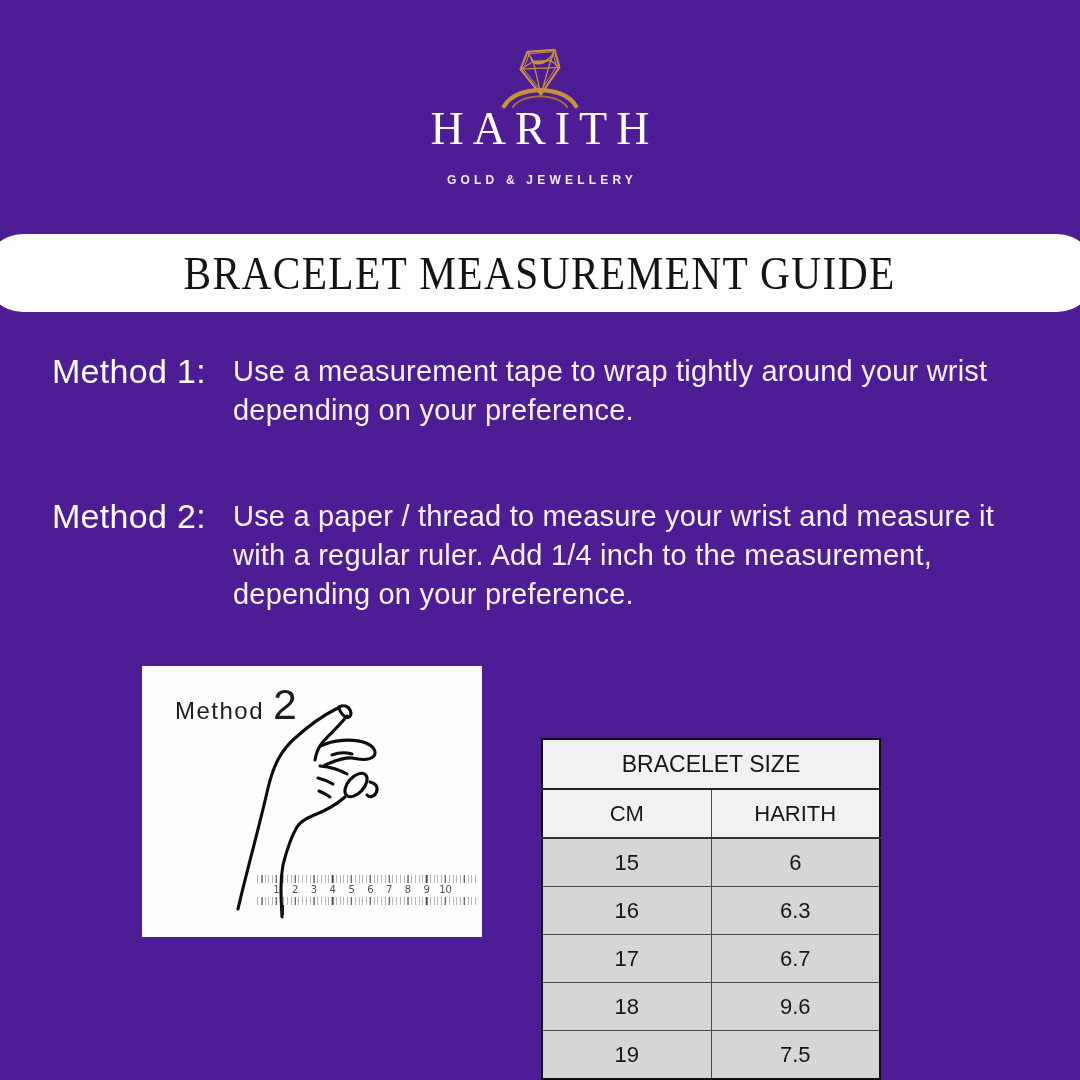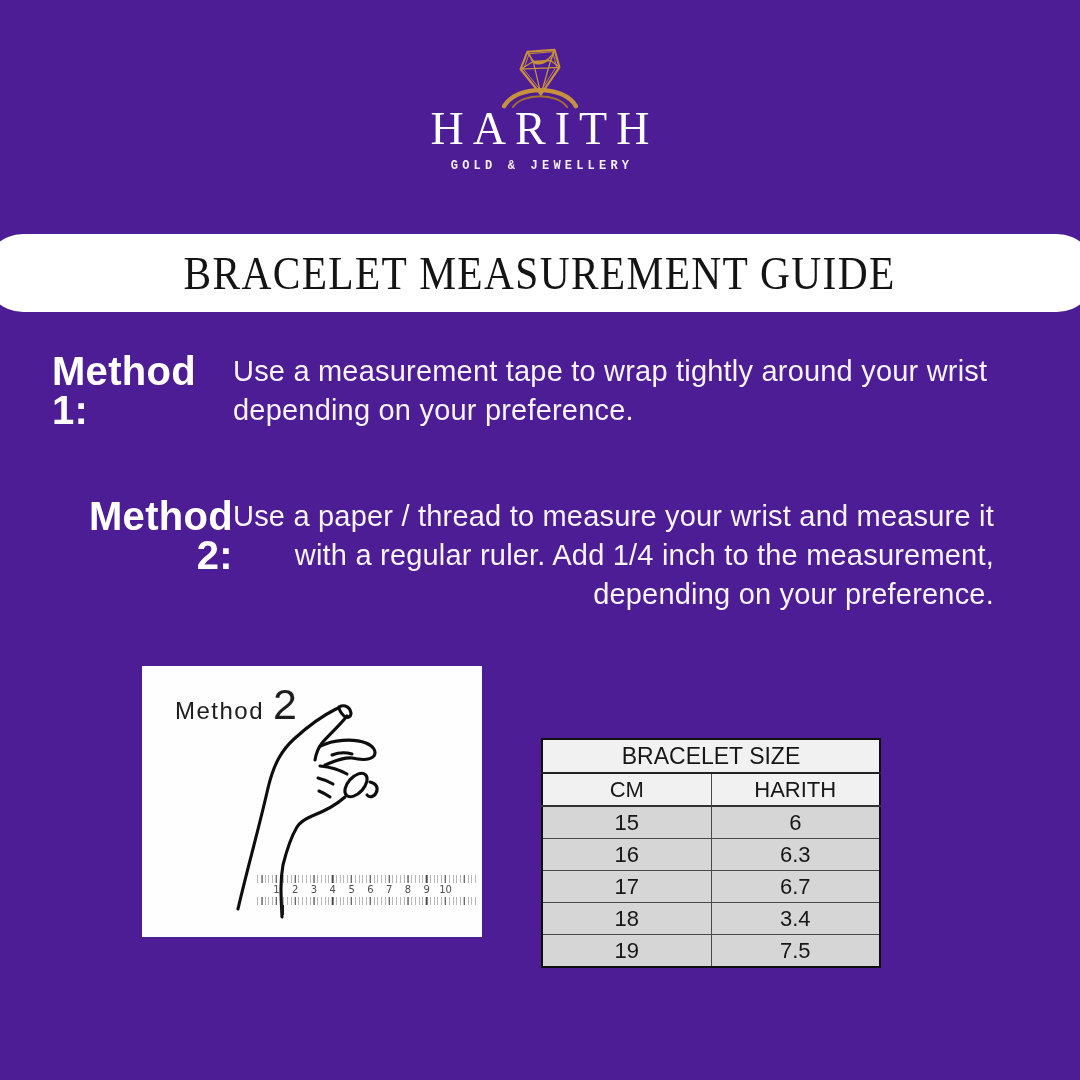--- a/index.html
+++ b/index.html
@@ -12,40 +12,40 @@
   
   .logo { position:absolute; top:44px; left:0; right:0; text-align:center; }
   .logo-icon { display:block; margin:0 auto; width:80px; height:66px; }
   .brand-name {
     font-family:"Liberation Serif", serif; color:#ffffff;
     font-size:46px; letter-spacing:9px; line-height:1; margin-top:-4px;
     padding-left:9px; 
   }
   .brand-tagline {
     color:#f3eef1; font-size:12px; font-weight:bold; letter-spacing:4.2px;
-    margin-top:7px; padding-left:4px;font-family:Liberation Mono, monospace;
+    margin-top:21px; padding-left:4px;
   }
 
   
   .banner {
     position:absolute; top:234px; left:-16px; right:-16px; height:78px;
     background:#ffffff; border-radius:44px;
     display:flex; align-items:center; justify-content:center;
   }
   .banner-title {
     font-family:"Liberation Serif", serif; color:#141414; font-size:46px;
     letter-spacing:1.5px; white-space:nowrap; transform:scaleX(0.9);
   }
 
   
   .method { position:absolute; left:52px; right:30px; display:flex; }
   .method-1 { top:352px; }
-  .method-2 { top:497px;text-align:right; }
+  .method-2 { top:497px; }
   .method-label {
-    flex:0 0 181px; color:#ffffff; font-weight:bold; font-size:40px;
+    flex:0 0 181px; color:#ffffff; font-weight:normal; font-size:34px;
     line-height:39px; letter-spacing:0.3px;
   }
   .method-lines { color:#f8f3f6; font-size:29px; line-height:39px; letter-spacing:0.2px; }
 
   
   .hand-card {
     position:absolute; left:142px; top:666px; width:340px; height:271px;
     background:#fefefe;
   }
   .hand-title { position:absolute; left:33px; top:14px; display:flex; align-items:baseline; color:#1d1d1d; }
@@ -72,21 +72,21 @@
   }
   .wrist-dash { position:absolute; left:139px; top:239px; width:3px; height:10px; background:#161616; }
 
   
   .size-table {
     position:absolute; left:541px; top:738px; width:340px;
     border-collapse:collapse; background:#d6d6d6;
     border:2.5px solid #0f0f0f; color:#171717; text-align:center;
     font-size:22px; table-layout:fixed;
   }
-  .size-table th, .size-table td { border:1.5px solid #4a4a4a; padding:0; font-weight:normal; }
+  .size-table th, .size-table td { border:1.5px solid #4a4a4a; padding:8px; font-weight:normal; }
   .size-table .t-title { background:#f1f1f1; height:32px; font-size:23px; border-bottom:2px solid #222; }
   .size-table .t-col { background:#f1f1f1; height:31px; border-bottom:2px solid #333; }
   .size-table td { height:31px; background:#d6d6d6; }
 </style>
 </head>
 <body>
 
 <div class="canvas">
 
   <div class="logo">
@@ -197,21 +197,21 @@
       <tr>
         <td>16</td>
         <td>6.3</td>
       </tr>
       <tr>
         <td>17</td>
         <td>6.7</td>
       </tr>
       <tr>
         <td>18</td>
-        <td>3.4</td>
+        <td>9.6</td>
       </tr>
       <tr>
         <td>19</td>
         <td>7.5</td>
       </tr>
     </tbody>
   </table>
 
 </div>
 

